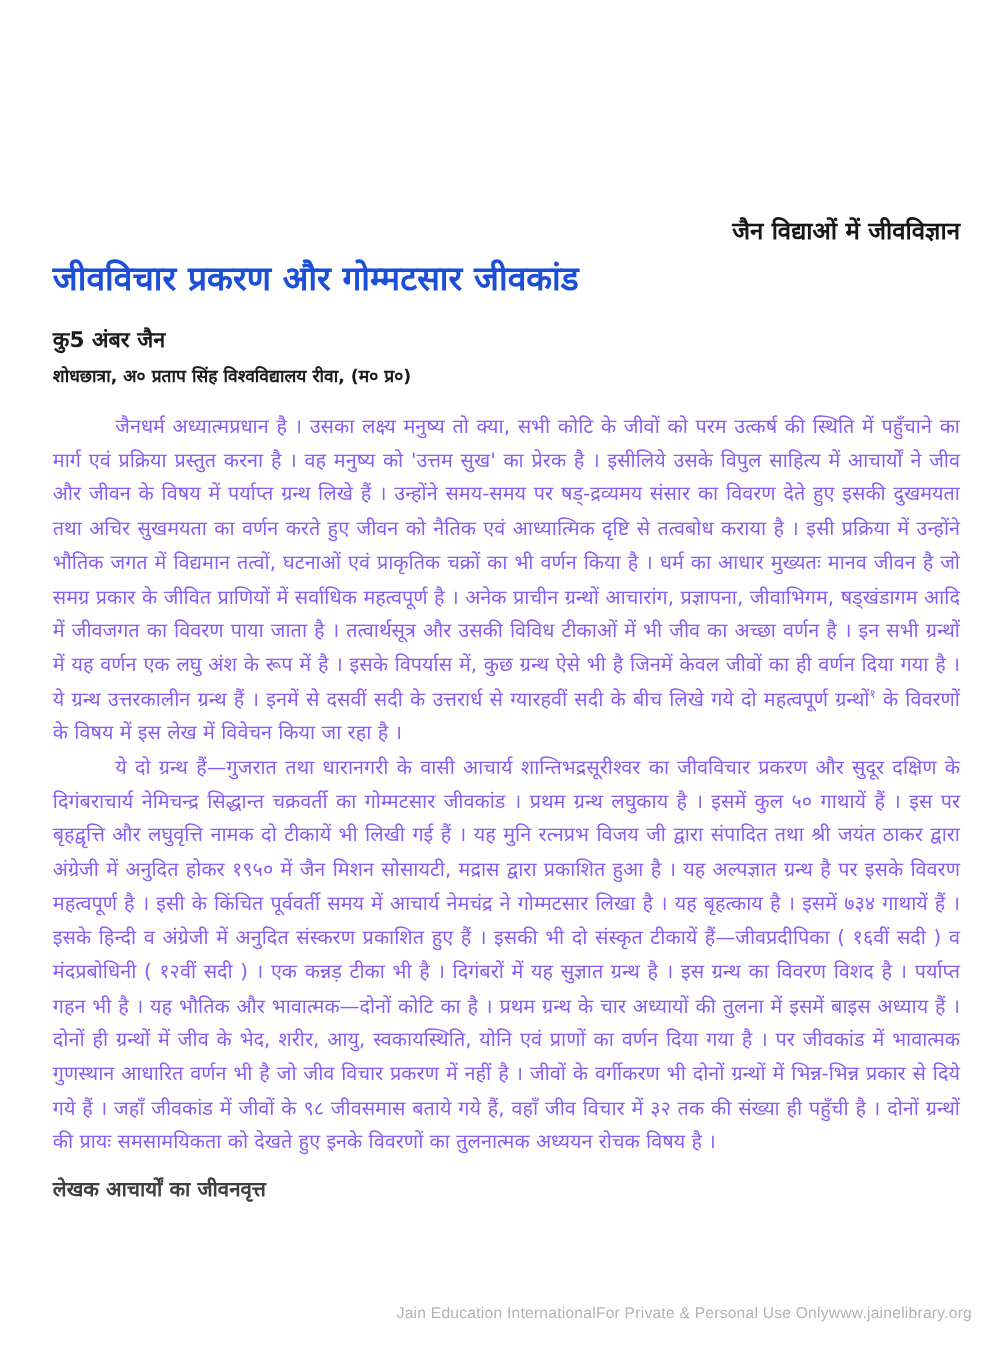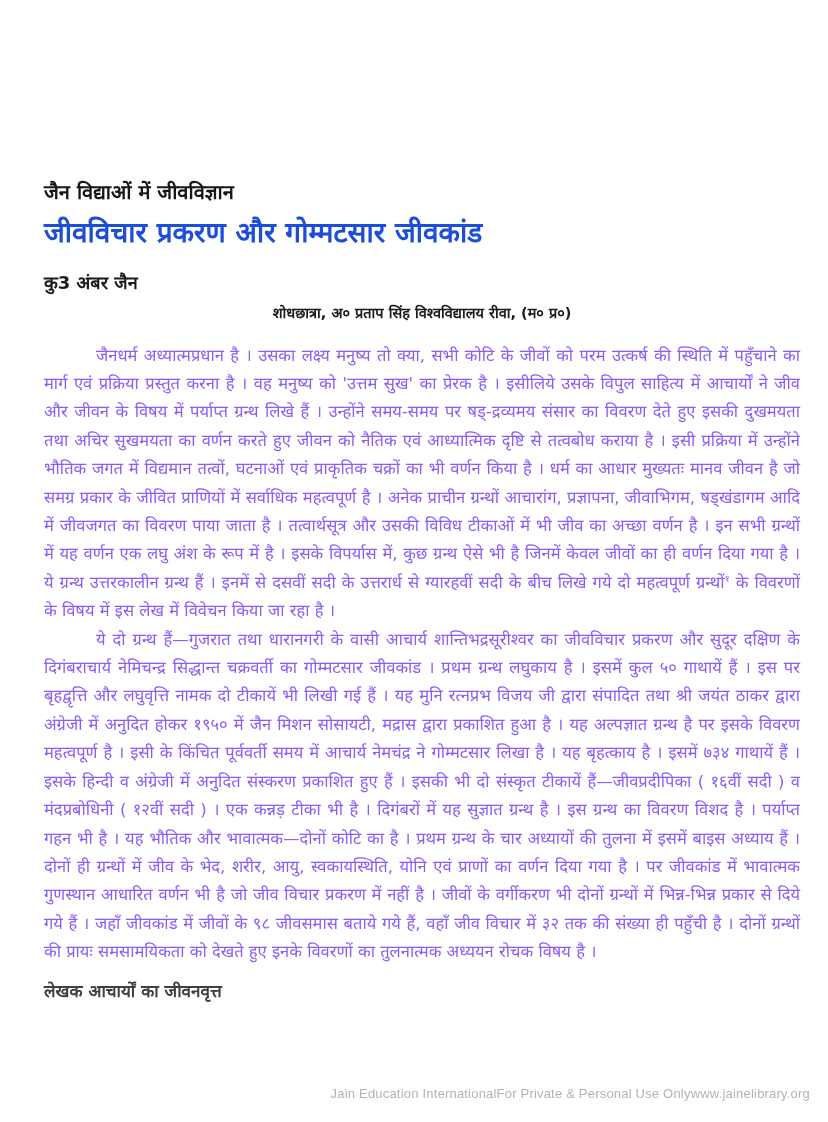--- a/index.html
+++ b/index.html
@@ -21,38 +21,38 @@
     top: 180px;
     left: 44px;
     width: 756px;
   }
   .kicker {
     font-size: 20px;
     font-weight: bold;
     line-height: 1.2;
     margin: 0 0 12px 0;
     color: #171715;
+    text-align: right;
   }
   .title {
     font-size: 28px;
     font-weight: bold;
     line-height: 1.2;
     margin: 0 0 20px 0;
     color: #1d4ed8;
   }
   .author {
     font-size: 18px;
     font-weight: bold;
     margin: 0 0 8px 0;
   }
   .affiliation {
     font-size: 14.5px;
     font-weight: bold;
     margin: 0 0 20px 0;
-    text-align: center;
   }
   .body-text p.para {
     font-size: 16.5px;
     line-height: 28.4px;
     text-align: justify;
     text-indent: 52px;
     margin: 0;
     color: #8b5cf6;
   }
   .body-text p.para sup {
@@ -81,21 +81,21 @@
     letter-spacing: 0.2px;
   }
 </style>
 </head>
 <body>
 
 <div class="page">
   <div class="content">
     <h2 class="kicker">जैन विद्याओं में जीवविज्ञान</h2>
     <h1 class="title">जीवविचार प्रकरण और गोम्मटसार जीवकांड</h1>
-    <div class="author">कु3 अंबर जैन</div>
+    <div class="author">कु5 अंबर जैन</div>
     <div class="affiliation">शोधछात्रा, अ० प्रताप सिंह विश्वविद्यालय रीवा, (म० प्र०)</div>
 
     <div class="body-text">
       <p class="para"><span>जैनधर्म अध्यात्मप्रधान है । उसका लक्ष्य मनुष्य तो क्या,  सभी कोटि के जीवों को परम उत्कर्ष की स्थिति में पहुँचाने का मार्ग एवं प्रक्रिया प्रस्तुत करना है । वह मनुष्य को 'उत्तम सुख' का प्रेरक है ।  इसीलिये उसके विपुल साहित्य में आचार्यों ने जीव और जीवन के विषय में पर्याप्त ग्रन्थ लिखे हैं । उन्होंने  समय-समय पर षड्-द्रव्यमय संसार का विवरण देते हुए इसकी दुखमयता तथा अचिर सुखमयता का  वर्णन करते हुए  जीवन को नैतिक एवं आध्यात्मिक दृष्टि से तत्वबोध कराया है । इसी प्रक्रिया में उन्होंने भौतिक जगत में विद्यमान तत्वों, घटनाओं एवं प्राकृतिक चक्रों का भी वर्णन किया है । धर्म का आधार मुख्यतः मानव जीवन है जो  समग्र प्रकार के  जीवित प्राणियों में  सर्वाधिक महत्वपूर्ण है ।  अनेक प्राचीन ग्रन्थों आचारांग,  प्रज्ञापना,  जीवाभिगम,  षड्खंडागम आदि में  जीवजगत का  विवरण पाया  जाता है । तत्वार्थसूत्र और उसकी विविध टीकाओं में भी जीव का  अच्छा वर्णन है ।  इन सभी ग्रन्थों में यह वर्णन एक लघु अंश के रूप में है । इसके विपर्यास में, कुछ ग्रन्थ ऐसे भी है जिनमें केवल जीवों का ही  वर्णन दिया गया है । ये  ग्रन्थ  उत्तरकालीन ग्रन्थ हैं । इनमें से दसवीं सदी के उत्तरार्ध से ग्यारहवीं सदी के  बीच लिखे गये दो  महत्वपूर्ण ग्रन्थों</span><sup>१</sup><span> के विवरणों के विषय में इस लेख में विवेचन किया जा रहा है ।</span></p>
       <p class="para">ये दो ग्रन्थ हैं—गुजरात तथा धारानगरी के  वासी आचार्य  शान्तिभद्रसूरीश्वर का  जीवविचार प्रकरण और सुदूर दक्षिण के दिगंबराचार्य नेमिचन्द्र सिद्धान्त  चक्रवर्ती का  गोम्मटसार जीवकांड ।  प्रथम ग्रन्थ लघुकाय है । इसमें कुल ५० गाथायें हैं । इस पर बृहद्वृत्ति और लघुवृत्ति नामक दो टीकायें भी लिखी गई हैं ।  यह मुनि रत्नप्रभ विजय जी द्वारा संपादित तथा श्री जयंत ठाकर द्वारा अंग्रेजी में  अनुदित होकर  १९५० में  जैन मिशन सोसायटी,  मद्रास द्वारा प्रकाशित हुआ है ।  यह अल्पज्ञात ग्रन्थ है पर  इसके विवरण महत्वपूर्ण है ।  इसी के  किंचित पूर्ववर्ती  समय में  आचार्य नेमचंद्र ने गोम्मटसार लिखा है । यह बृहत्काय है । इसमें ७३४ गाथायें हैं । इसके हिन्दी व अंग्रेजी में अनुदित संस्करण प्रकाशित हुए हैं । इसकी भी दो संस्कृत टीकायें हैं—जीवप्रदीपिका ( १६वीं सदी ) व मंदप्रबोधिनी ( १२वीं सदी ) । एक कन्नड़ टीका भी है । दिगंबरों में यह सुज्ञात ग्रन्थ है । इस ग्रन्थ का विवरण विशद है ।  पर्याप्त गहन भी है ।  यह भौतिक और भावात्मक—दोनों कोटि का है । प्रथम ग्रन्थ के चार अध्यायों की तुलना में इसमें बाइस अध्याय हैं । दोनों ही ग्रन्थों में जीव के भेद, शरीर, आयु,  स्वकायस्थिति, योनि  एवं प्राणों का  वर्णन दिया  गया है ।  पर जीवकांड में  भावात्मक  गुणस्थान आधारित वर्णन भी है जो जीव विचार प्रकरण में नहीं है ।  जीवों के वर्गीकरण भी  दोनों ग्रन्थों में  भिन्न-भिन्न प्रकार से दिये गये हैं ।  जहाँ जीवकांड में  जीवों के ९८ जीवसमास बताये गये हैं,  वहाँ जीव विचार में  ३२ तक की संख्या ही पहुँची है । दोनों ग्रन्थों की प्रायः समसामयिकता को देखते हुए इनके विवरणों का तुलनात्मक अध्ययन रोचक विषय है ।</p>
       <h3 class="section-heading">लेखक आचार्यों का जीवनवृत्त</h3>
     </div>
   </div>
 
   <div class="footer">

